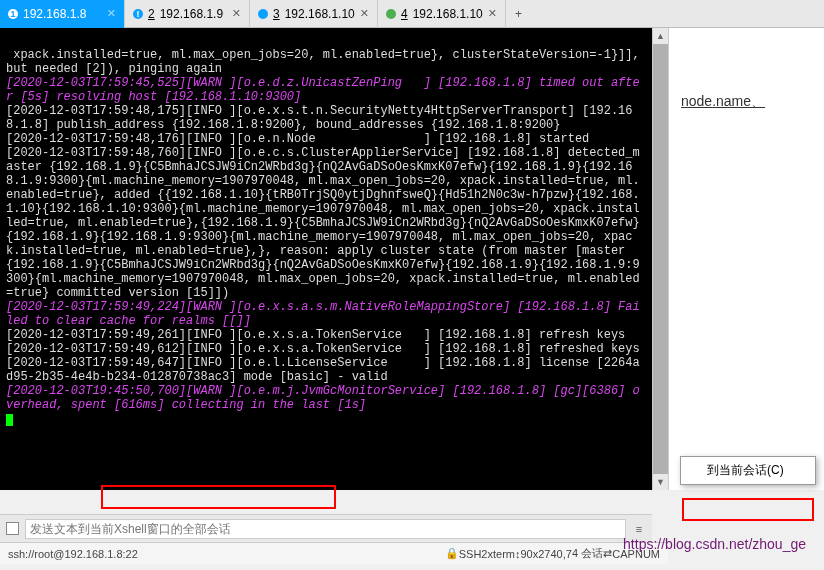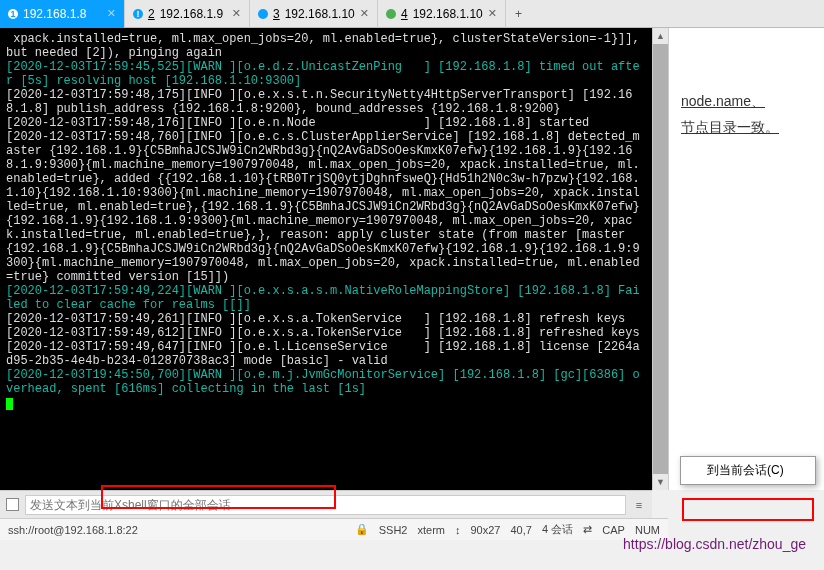--- a/index.html
+++ b/index.html
@@ -9,33 +9,33 @@
   .tab.active { background: #0aa0ff; color: #fff; }
   .tab .dot { width: 10px; height: 10px; border-radius: 50%; display:inline-block; }
   .tab .dot.blue { background: #0aa0ff; }
   .tab .dot.blue-bang { background:#0aa0ff; color:#fff; font-size:9px; line-height:10px; text-align:center; font-weight:bold;}
   .tab .dot.green { background: #4caf50; }
   .tab .dot.active-dot { background:#fff; color:#0aa0ff; font-size:9px; line-height:10px; text-align:center; font-weight:bold;}
   .tab .close { font-size: 11px; opacity:.6; margin-left:auto; }
   .newtab { padding:0 9px; height:28px; display:flex; align-items:center; cursor:pointer; color:#555;}
   .main-row { display:flex; height: 462px;}
   .term-wrap { background:#000; color:#ddd; width:652px; display:flex; flex-direction:column; }
-  .term { flex:1; padding: 4px 6px; font-family: "Consolas","Courier New",monospace; font-size:12px; line-height:14px; white-space: pre-wrap; word-break:break-all; overflow:hidden; }
-  .warn { color:#14b8a6; }
+  .term { flex:1; padding: 20px 6px; font-family: "Consolas","Courier New",monospace; font-size:12px; line-height:14px; white-space: pre-wrap; word-break:break-all; overflow:hidden; }
+  .warn { color:#d946ef;font-style:italic; }
   .cursor { display:inline-block; width:7px; height:12px; background:#0f0; vertical-align:bottom; }
   .side-text { flex:1; background:#fff; padding:60px 10px 0 12px; color:#333; font-size:14px; position:relative; overflow:hidden; border-left:1px solid #ccc;}
   .scroll-track { width:16px; background:#e8e8e8; border-left:1px solid #ccc; display:flex; flex-direction:column; justify-content:space-between;}
   .scroll-thumb { background:#b0b0b0; height:100%;}
   .scroll-btn { height:16px; text-align:center; font-size:9px; color:#666; line-height:16px;}
-  .input-bar { display:flex; align-items:center; background:#e8e8e8; border-top:1px solid #ccc; height:28px; padding:0 6px; gap:6px; width:652px;}
+  .input-bar { display:flex; align-items:center; background:#e8e8e8; border-top:1px solid #ccc; height:28px; padding:0 6px; gap:6px; width:652px;margin-top:24px;}
   .checkbox { width:13px; height:13px; border:1px solid #888; background:#fff; cursor:pointer;}
   .input-field { flex:1; height:20px; border:1px solid #ccc; background:#fff; padding:0 4px; font-size:12px; color:#999;}
   .red-box1 { position:absolute; border:2px solid #f00; left:101px; top:485px; width:235px; height:24px; pointer-events:none;}
   .input-bar .menu-btn { width:14px; text-align:center; color:#555; cursor:pointer; font-size:11px;}
-  .status-bar { display:flex; align-items:center; gap:10px; background:#f5f5f5; border-top:1px solid #ccc; height:22px; padding:0 8px; font-size:11px; color:#444; width:668px;}
+  .status-bar { display:flex; align-items:center; gap:0; background:#f5f5f5; border-top:1px solid #ccc; height:22px; padding:0 8px; font-size:11px; color:#444; width:668px;}
   .status-bar .lock { font-size:11px;}
   .spacer { flex:1; }
   .context-menu { position:absolute; right:8px; top:456px; background:#fff; border:1px solid #999; box-shadow:2px 2px 6px rgba(0,0,0,.3); width:136px; font-size:12px;margin-left:8px;}
   .context-menu .mi { padding:5px 10px 5px 26px; cursor:pointer; position:relative; }
   .context-menu .mi.checked::before { content:"✓"; color:#0aa0ff; position:absolute; left:7px; }
   .red-box2 { position:absolute; border:2px solid #f00; right:10px; top:498px; width:132px; height:23px; pointer-events:none;}
   .watermark { position:absolute; right:18px; bottom:18px; color:#701a75; font-size:14px; }
   .side-text p { line-height:26px;text-decoration:underline; }
 </style>
 </head>
@@ -72,21 +72,20 @@
   <div class="term-wrap">
     <div class="term" id="term"><div> xpack.installed=true, ml.max_open_jobs=20, ml.enabled=true}, clusterStateVersion=-1}]], but needed [2]), pinging again</div><div class="warn">[2020-12-03T17:59:45,525][WARN ][o.e.d.z.UnicastZenPing   ] [192.168.1.8] timed out after [5s] resolving host [192.168.1.10:9300]</div><div>[2020-12-03T17:59:48,175][INFO ][o.e.x.s.t.n.SecurityNetty4HttpServerTransport] [192.168.1.8] publish_address {192.168.1.8:9200}, bound_addresses {192.168.1.8:9200}</div><div>[2020-12-03T17:59:48,176][INFO ][o.e.n.Node               ] [192.168.1.8] started</div><div>[2020-12-03T17:59:48,760][INFO ][o.e.c.s.ClusterApplierService] [192.168.1.8] detected_master {192.168.1.9}{C5BmhaJCSJW9iCn2WRbd3g}{nQ2AvGaDSoOesKmxK07efw}{192.168.1.9}{192.168.1.9:9300}{ml.machine_memory=1907970048, ml.max_open_jobs=20, xpack.installed=true, ml.enabled=true}, added {{192.168.1.10}{tRB0TrjSQ0ytjDghnfsweQ}{Hd51h2N0c3w-h7pzw}{192.168.1.10}{192.168.1.10:9300}{ml.machine_memory=1907970048, ml.max_open_jobs=20, xpack.installed=true, ml.enabled=true},{192.168.1.9}{C5BmhaJCSJW9iCn2WRbd3g}{nQ2AvGaDSoOesKmxK07efw}{192.168.1.9}{192.168.1.9:9300}{ml.machine_memory=1907970048, ml.max_open_jobs=20, xpack.installed=true, ml.enabled=true},}, reason: apply cluster state (from master [master {192.168.1.9}{C5BmhaJCSJW9iCn2WRbd3g}{nQ2AvGaDSoOesKmxK07efw}{192.168.1.9}{192.168.1.9:9300}{ml.machine_memory=1907970048, ml.max_open_jobs=20, xpack.installed=true, ml.enabled=true} committed version [15]])</div><div class="warn">[2020-12-03T17:59:49,224][WARN ][o.e.x.s.a.s.m.NativeRoleMappingStore] [192.168.1.8] Failed to clear cache for realms [[]]</div><div>[2020-12-03T17:59:49,261][INFO ][o.e.x.s.a.TokenService   ] [192.168.1.8] refresh keys</div><div>[2020-12-03T17:59:49,612][INFO ][o.e.x.s.a.TokenService   ] [192.168.1.8] refreshed keys</div><div>[2020-12-03T17:59:49,647][INFO ][o.e.l.LicenseService     ] [192.168.1.8] license [2264ad95-2b35-4e4b-b234-012870738ac3] mode [basic] - valid</div><div class="warn">[2020-12-03T19:45:50,700][WARN ][o.e.m.j.JvmGcMonitorService] [192.168.1.8] [gc][6386] overhead, spent [616ms] collecting in the last [1s]</div><span class="cursor"></span></div>
   </div>
   <div class="scroll-track">
     <div class="scroll-btn">▲</div>
     <div class="scroll-thumb"></div>
     <div class="scroll-btn">▼</div>
   </div>
   <div class="side-text">
     <p>node.name、</p>
-    <p>节点目录一致。</p>
   </div>
 </div>
 
 <div class="input-bar">
   <span class="checkbox"></span>
   <input class="input-field" placeholder="发送文本到当前Xshell窗口的全部会话" style="">
   <span class="menu-btn">≡</span>
 </div>
 <div class="red-box1"></div>
 

